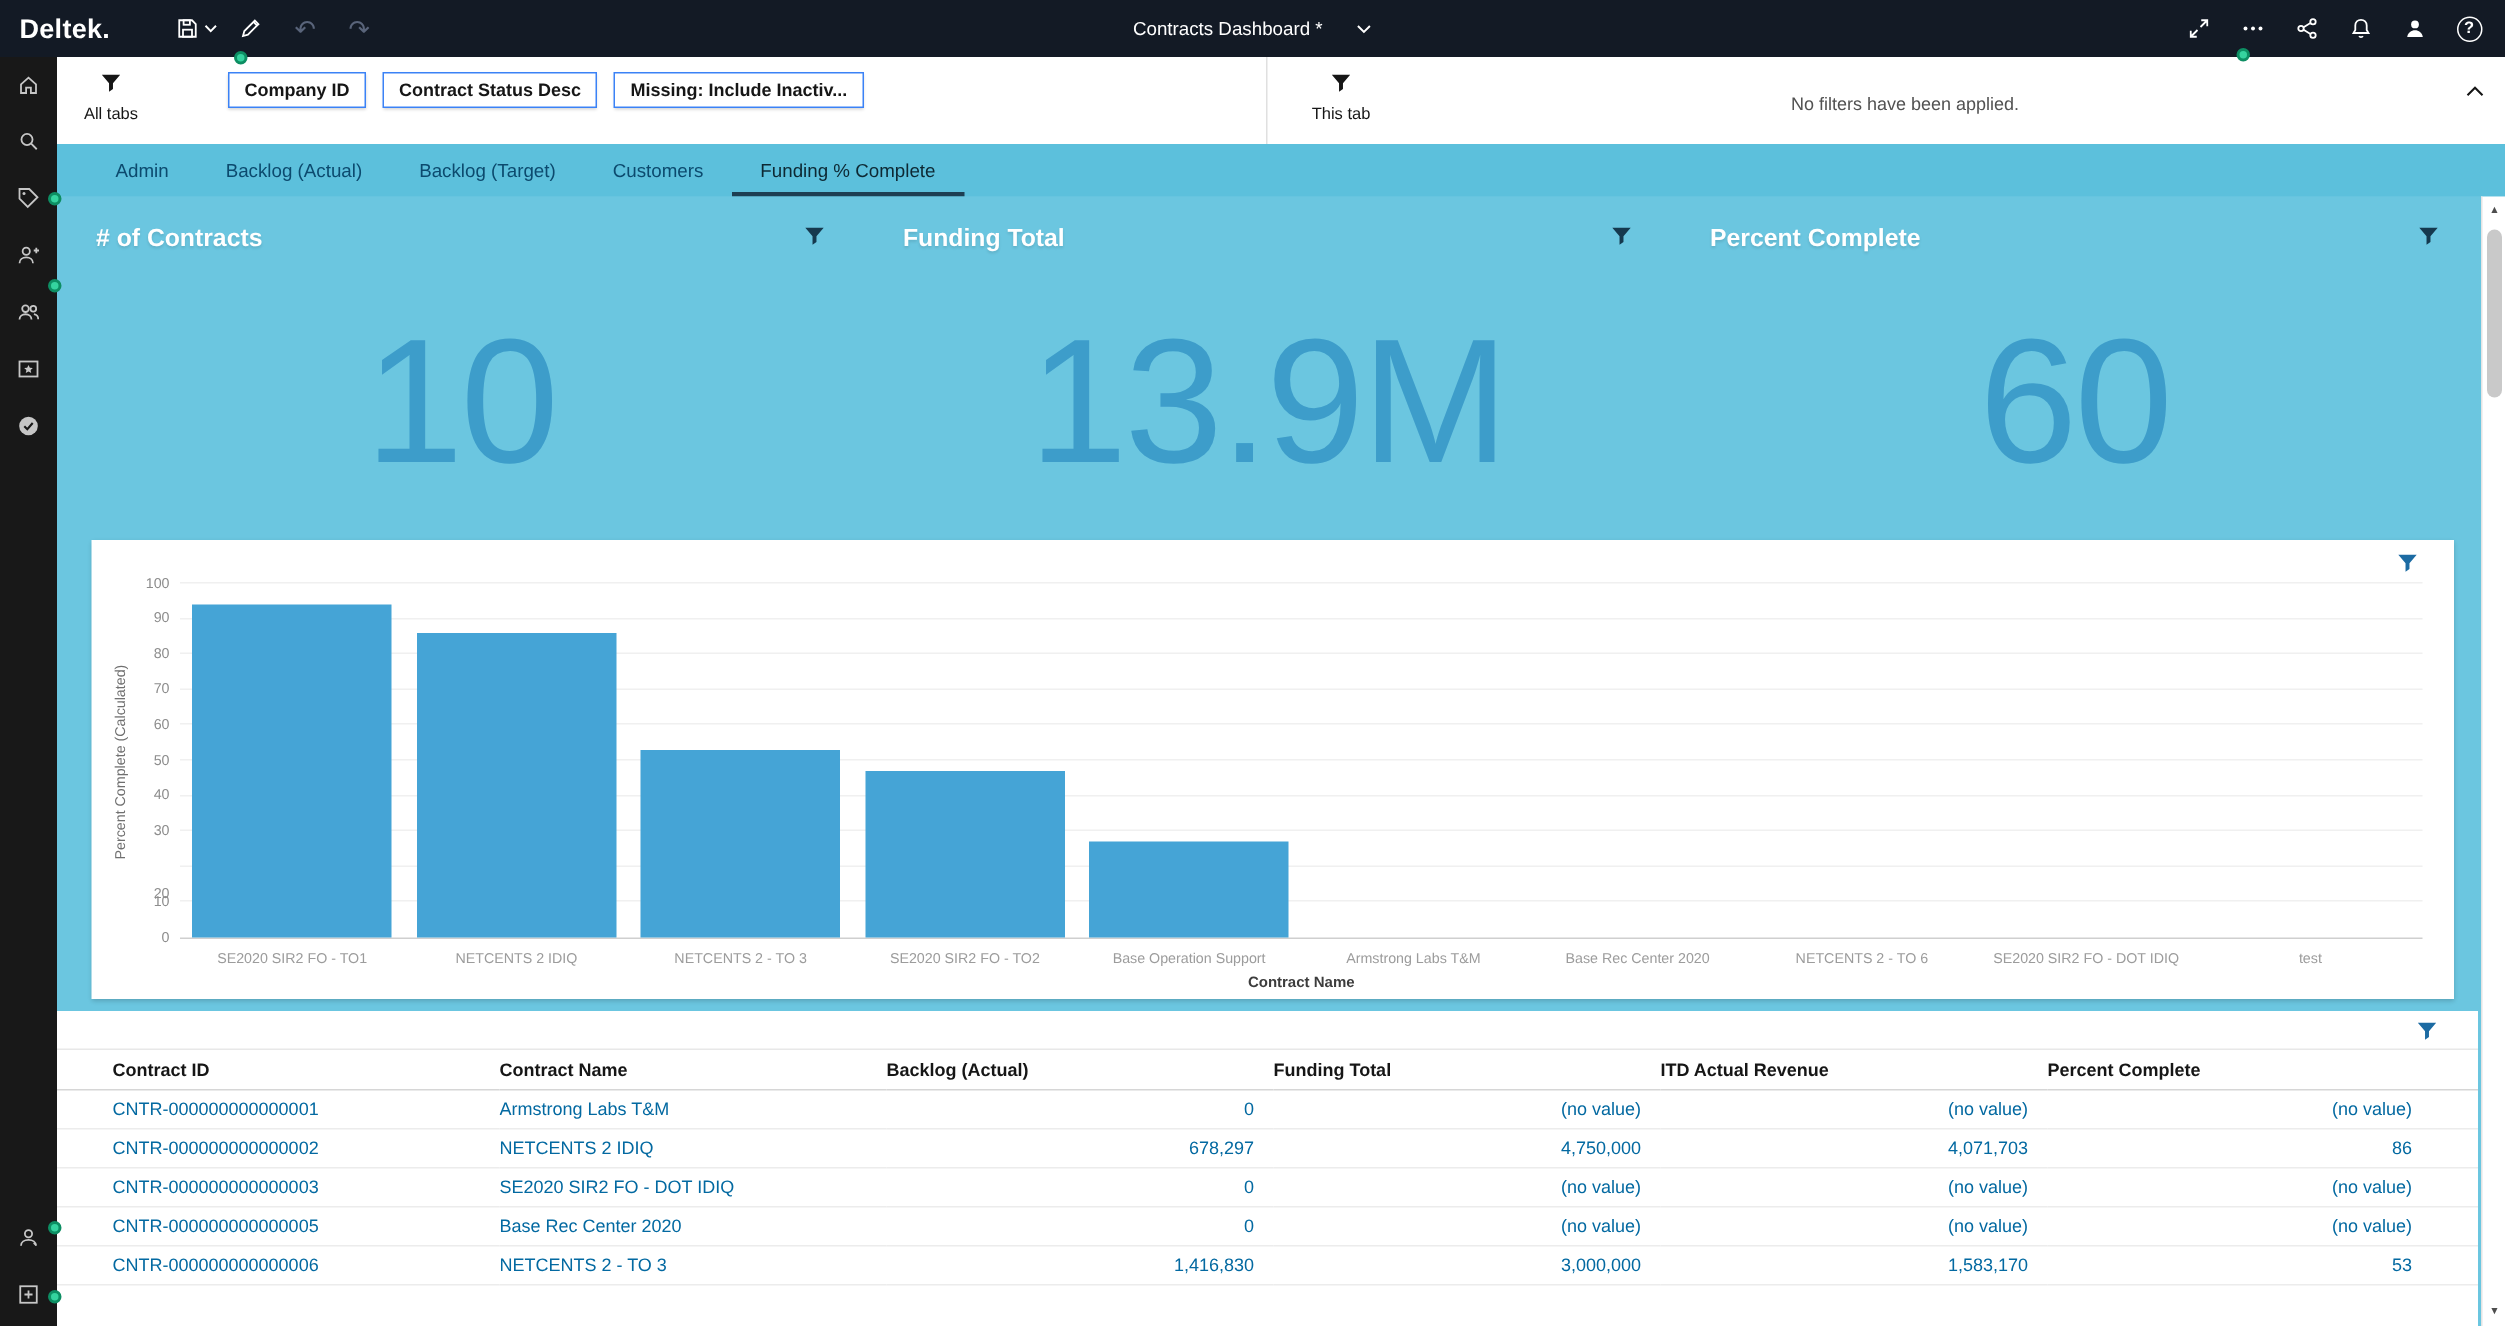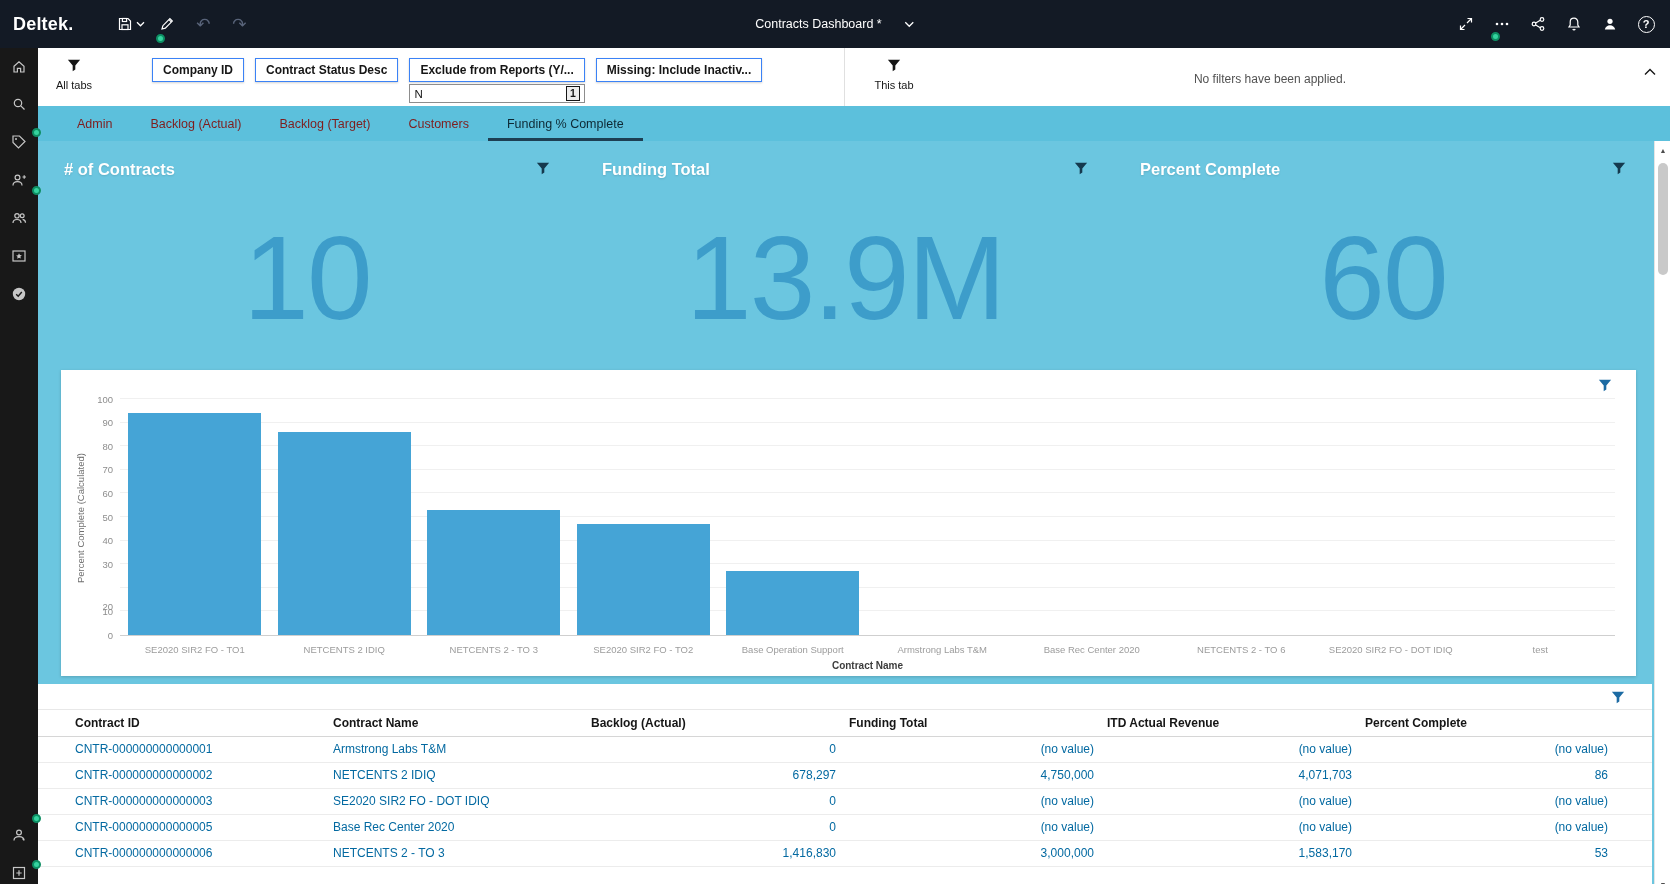--- a/index.html
+++ b/index.html
@@ -1,18 +1,18 @@
 <!DOCTYPE html>
 <html><head>
 <meta charset="utf-8">
 <style>
   *{box-sizing:border-box;margin:0;padding:0}
   html,body{width:1670px;height:884px;overflow:hidden;font-family:"Liberation Sans",sans-serif;background:#6bc6e0}
   
-  .topbar{height:48px;background:#131a25;color:#fff;display:flex;align-items:center;position:relative;z-index:6}
+  .topbar{height:38px;background:#131a25;color:#fff;display:flex;align-items:center;position:relative;z-index:6}
   .logo{font-size:18px;font-weight:bold;padding:0 14px 0 13px;letter-spacing:.2px}
   .tb-left{display:flex;align-items:center;margin-left:26px}
   .tb-icon{width:36px;height:38px;display:flex;align-items:center;justify-content:center;cursor:pointer}
   .tb-icon svg{display:block}
   .tb-icon.disabled{color:#59647a}
   .glyph{font-size:17px;line-height:1}
   .tb-title{position:absolute;left:50%;transform:translateX(-50%);display:flex;align-items:center;gap:23px;font-size:12.5px;cursor:pointer}
   .tb-right{margin-left:auto;display:flex;align-items:center;padding-right:6px}
   .help-circle{width:17px;height:17px;border:1.4px solid #fff;border-radius:50%;display:flex;align-items:center;justify-content:center;font-size:11px;font-weight:bold}
   
@@ -29,21 +29,21 @@
   .chips{display:flex;gap:11px;padding-top:10px;margin-left:42px;align-items:flex-start}
   .chip-label{border:1px solid #3b82f6;background:#fff;font-weight:bold;font-size:12px;color:#161616;padding:4px 10px;white-space:nowrap;box-shadow:0 1px 2px rgba(0,0,0,.18);cursor:pointer}
   .chip-input{margin-top:2px;border:1px solid #8d8d8d;height:19px;display:flex;align-items:center;justify-content:space-between;padding:0 4px;font-size:11.5px;color:#161616;background:#fff}
   .chip-badge{border:1px solid #161616;background:#ededed;font-size:10.5px;font-weight:bold;padding:0 3px;line-height:13px}
   .fdivider{position:absolute;left:806px;top:0;bottom:0;width:1px;background:#e0e0e0}
   .fgroup.this-tab{position:absolute;left:820px;top:0}
   .no-filters{position:absolute;left:1232px;top:24px;transform:translateX(-50%);font-size:12px;color:#525252;white-space:nowrap}
   .collapse-chevron{position:absolute;right:14px;top:14px;cursor:pointer;color:#161616}
   
   .tabbar{height:35px;background:#5cc0dc;display:flex;padding-left:20px}
-  .tab{height:100%;display:flex;align-items:center;padding:5px 19px 2px 19px;font-size:12.5px;color:#7f1d1d;border-bottom:3px solid transparent;cursor:pointer;white-space:nowrap}
+  .tab{height:100%;display:flex;align-items:center;padding:5px 19px 2px 19px;font-size:12.5px;color:#0c4a6e;border-bottom:3px solid transparent;cursor:pointer;white-space:nowrap}
   .tab.active{border-bottom-color:#1d3f53;color:#0d2833}
   
   .canvas{flex:1;position:relative;background:#6bc6e0;min-height:0}
   .content{height:100%;margin-right:18px;display:flex;flex-direction:column}
   
   .kpi-row{height:229px;display:flex}
   .kpi{flex:1;position:relative;padding:0 26px}
   .kpi-head{display:flex;justify-content:space-between;align-items:center;padding-top:19px}
   .kpi-title{color:#fff;font-size:16.5px;font-weight:bold;text-shadow:0 1px 2px rgba(0,0,0,.12)}
   .kpi-funnel{color:#15394e;cursor:pointer}
@@ -246,27 +246,20 @@
             </svg>
         </span>
         <span class="flbl">All tabs</span>
       </div>
       <div class="chips">
           <div>
             <div class="chip-label">Company ID</div>
           </div>
           <div>
             <div class="chip-label">Contract Status Desc</div>
-          </div>
-          <div>
-            <div class="chip-label">Exclude from Reports (Y/...</div>
-            <div class="chip-input">
-              <span>N</span>
-              <span class="chip-badge">1</span>
-            </div>
           </div>
           <div>
             <div class="chip-label">Missing: Include Inactiv...</div>
           </div>
         </div>
       <div class="fdivider"></div>
       <div class="fgroup this-tab">
         <span class="funnel">
           <svg width="14" height="14" viewBox="0 0 16 16">
               <path d="M1 2h14l-5.5 6.5v4.5l-3 2V8.5z" fill="currentColor"></path>

